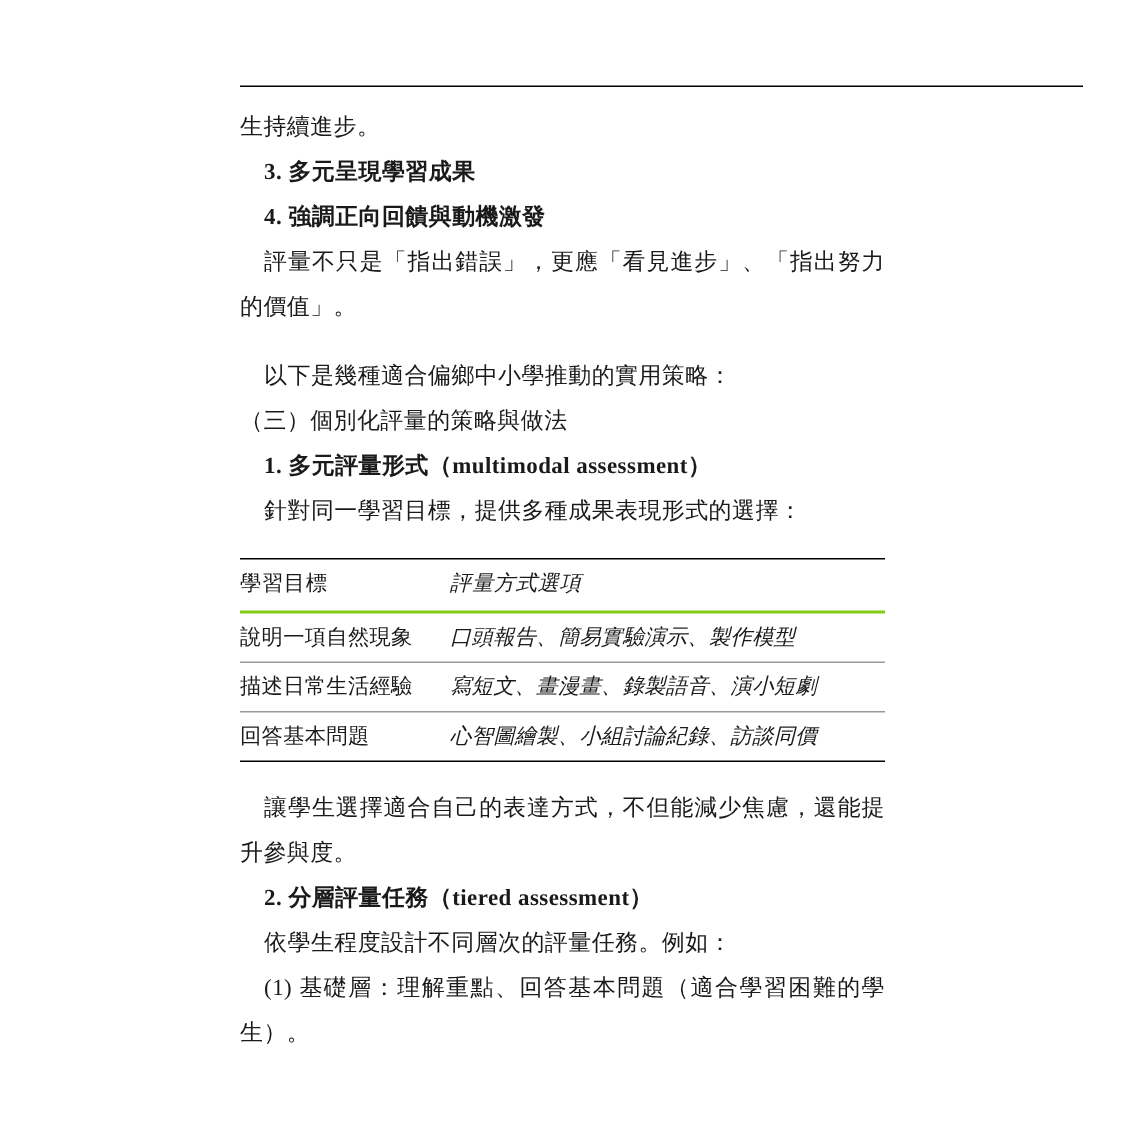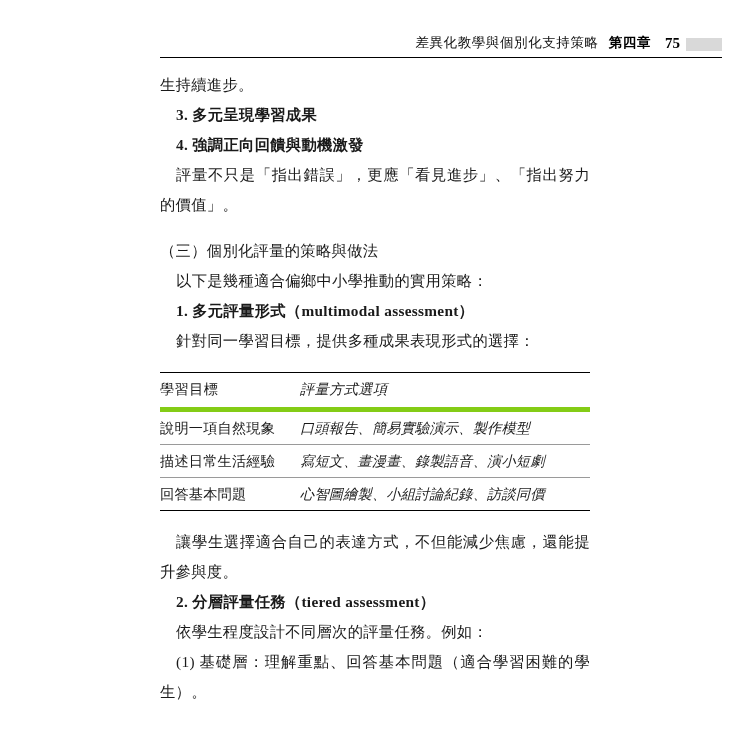--- a/index.html
+++ b/index.html
@@ -105,66 +105,58 @@
     border-collapse: collapse;
     width: 100%;
     font-size: 14.2px;
     line-height: 28px;
   }
   table.tbl thead th {
     text-align: left;
     font-weight: normal;
     padding: 2px 0 4px 0;
     border-top: 1.6px solid #000;
-    border-bottom: 5px solid #84cc16;
+    border-bottom: 2px solid #84cc16;
     letter-spacing: 0.4px;
   }
   table.tbl tbody td {
     padding: 2px 0 2px 0;
     border-bottom: 0.8px solid #9a9a9a;
     letter-spacing: 0.2px;
     vertical-align: top;
   }
   table.tbl tbody tr:last-child td {
     border-bottom: 1.6px solid #000;
   }
   .col-a { width: 140px; }
   .col-b { width: 290px; font-style: italic; }
 </style>
 </head>
 <body>
 
 <div class="page">
 
-  <div class="header">
-    <div class="header-inner">
-      <span class="header-title">差異化教學與個別化支持策略</span>
-      <span class="header-chapter">第四章</span>
-      <span class="header-pageno">75</span>
-      <span class="header-swatch"></span>
-    </div>
-  </div>
   <div class="header-rule"></div>
 
   <div class="content">
 
     <p class="p">生持續進步。</p>
 
     <p class="p ind-1em bold">3. 多元呈現學習成果</p>
 
 
     <p class="p ind-1em bold">4. 強調正向回饋與動機激發</p>
 
     <p class="p ind-1em">評量不只是「指出錯誤」，更應「看見進步」、「指出努力的價值」。</p>
 
     <div class="gap-md"></div>
 
+    <p class="p ind-1em">以下是幾種適合偏鄉中小學推動的實用策略：</p>
+
     <p class="p">（三）個別化評量的策略與做法</p>
-
-    <p class="p ind-1em">以下是幾種適合偏鄉中小學推動的實用策略：</p>
 
     <p class="p ind-1em bold">1. 多元評量形式（multimodal assessment）</p>
 
     <p class="p ind-1em">針對同一學習目標，提供多種成果表現形式的選擇：</p>
 
     <div class="tbl-wrap">
       <table class="tbl">
         <thead>
           <tr>
             <th class="col-a">學習目標</th>

